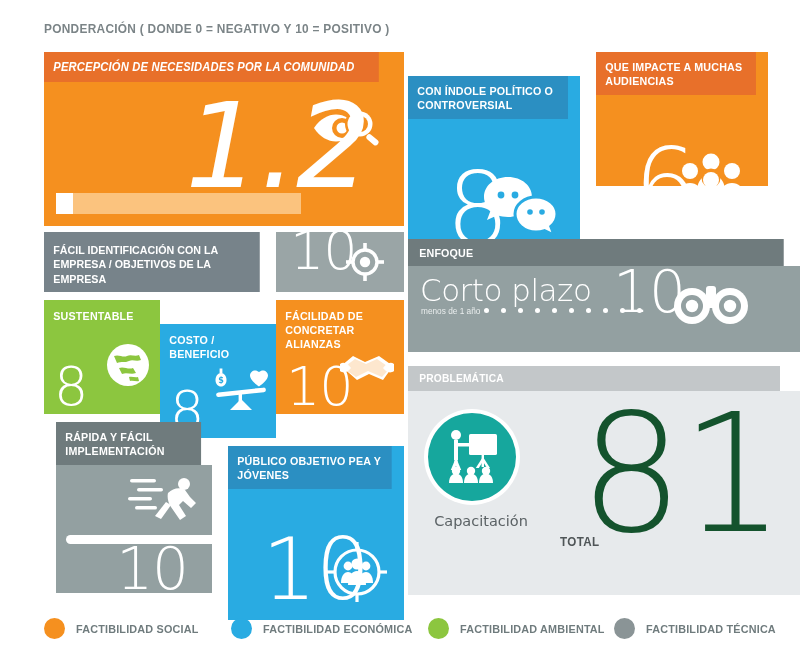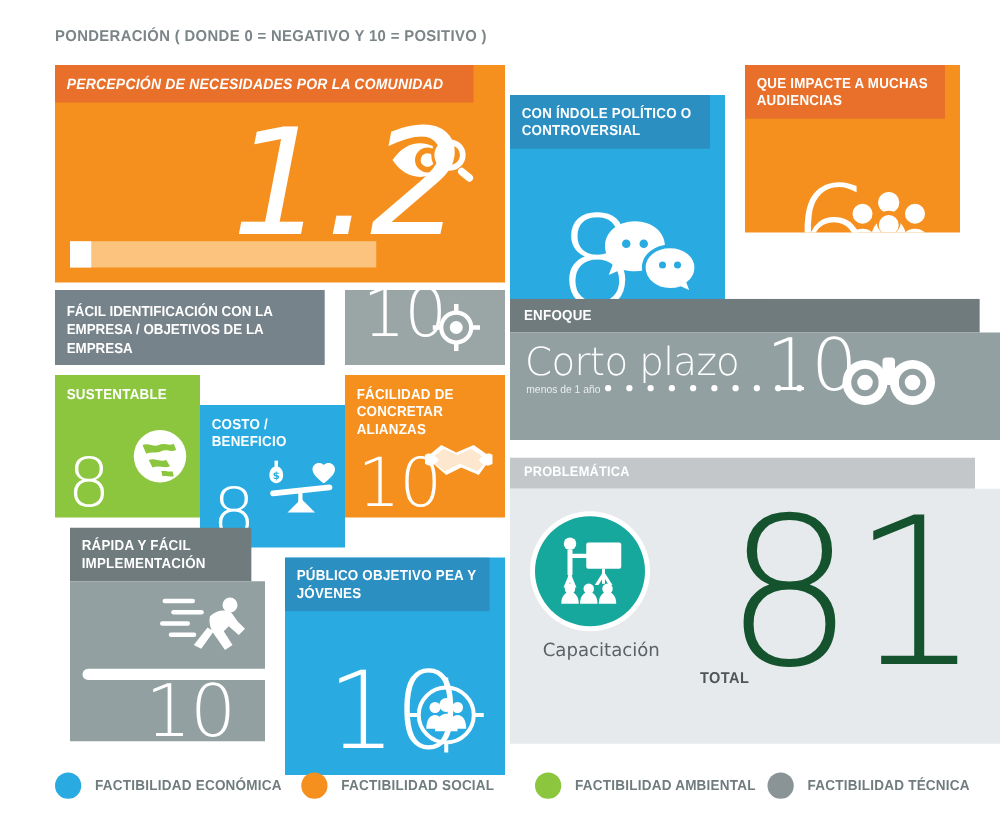--- a/index.html
+++ b/index.html
@@ -386,28 +386,28 @@
           </g>
         </svg>
       </div>
       <div id="prob-caption">Capacitación</div>
       <div id="prob-total-label">TOTAL</div>
       <div id="prob-total-value">81</div>
     </div>
   </div>
 
   <div id="legend">
+    <div class="legend-item" id="lg1">
+      <span class="legend-dot" style="background:#f5901f"></span>
+      <span class="legend-label">FACTIBILIDAD SOCIAL</span>
+    </div>
     <div class="legend-item" id="lg0">
       <span class="legend-dot" style="background:#29abe2"></span>
       <span class="legend-label">FACTIBILIDAD ECONÓMICA</span>
     </div>
-    <div class="legend-item" id="lg1">
-      <span class="legend-dot" style="background:#f5901f"></span>
-      <span class="legend-label">FACTIBILIDAD SOCIAL</span>
-    </div>
     <div class="legend-item" id="lg2">
       <span class="legend-dot" style="background:#8cc63f"></span>
       <span class="legend-label">FACTIBILIDAD AMBIENTAL</span>
     </div>
     <div class="legend-item" id="lg3">
       <span class="legend-dot" style="background:#8a9496"></span>
       <span class="legend-label">FACTIBILIDAD TÉCNICA</span>
     </div>
   </div>
 

